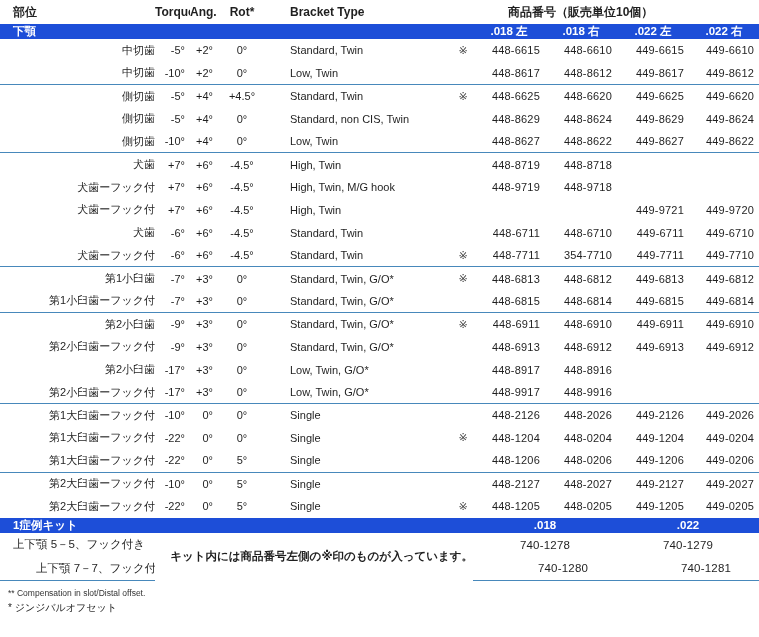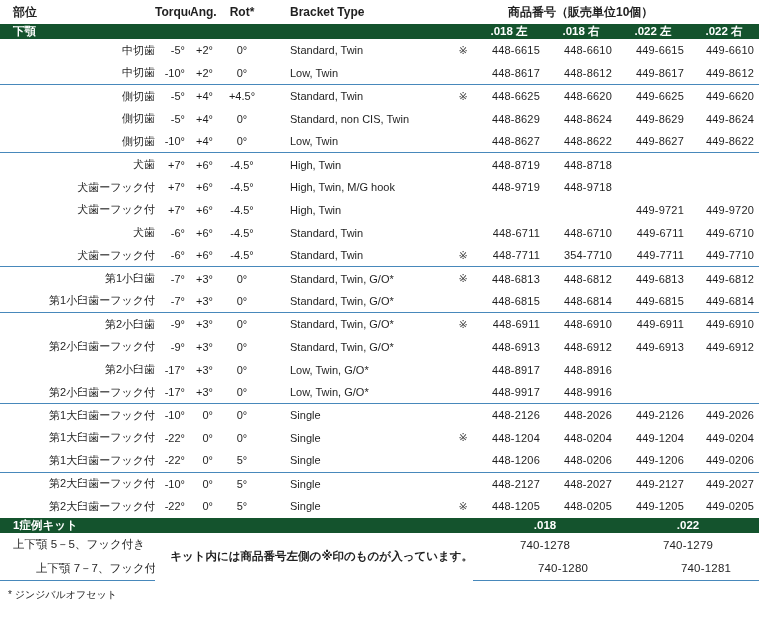--- a/index.html
+++ b/index.html
@@ -18,21 +18,21 @@
   
   tr.head-row{height:24px;}
   tr.head-row th{font-weight:bold;font-size:12px;vertical-align:middle;}
   th.h-part{text-align:left;padding-left:13px;}
   th.h-torque{text-align:right;padding-right:5px;}
   th.h-ang{text-align:right;padding-right:3px;}
   th.h-rot{text-align:center;}
   th.h-bracket{text-align:left;padding-left:24px;}
   th.h-product{text-align:left;padding-left:55px;font-size:11.5px;}
   
-  tr.band-row{height:14px;background:#14532d;margin-top:32px;}
+  tr.band-row{height:14px;background:#1d4ed8;margin-top:32px;}
   tr.band-row th, tr.band-row td{
     color:#ffffff;font-weight:bold;font-size:11.5px;vertical-align:middle;
   }
   .band-title{text-align:left;padding-left:13px;}
   .band-sub{text-align:center;}
   .band-center{text-align:center;}
   
   tbody.rows tr{height:22.8px;}
   tbody.rows tr.sep td{border-top:1px solid #4788bb;}
   tbody.rows td{font-size:11px;vertical-align:middle;}
@@ -362,16 +362,17 @@
       </tr>
       <tr class="kit-row kit-row-last">
         <td class="kit-label">上下顎 7－7、フック付き</td>
         <td class="kit-num" colspan="2">740-1280</td>
         <td class="kit-num" colspan="2">740-1281</td>
       </tr>
     </tbody>
   </table>
 
   <div class="footer">
+    <p class="fn2">** Compensation in slot/Distal offset.</p>
     <p class="fn3">* ジンジバルオフセット</p>
   </div>
 
 </div>
 
 </body></html>

